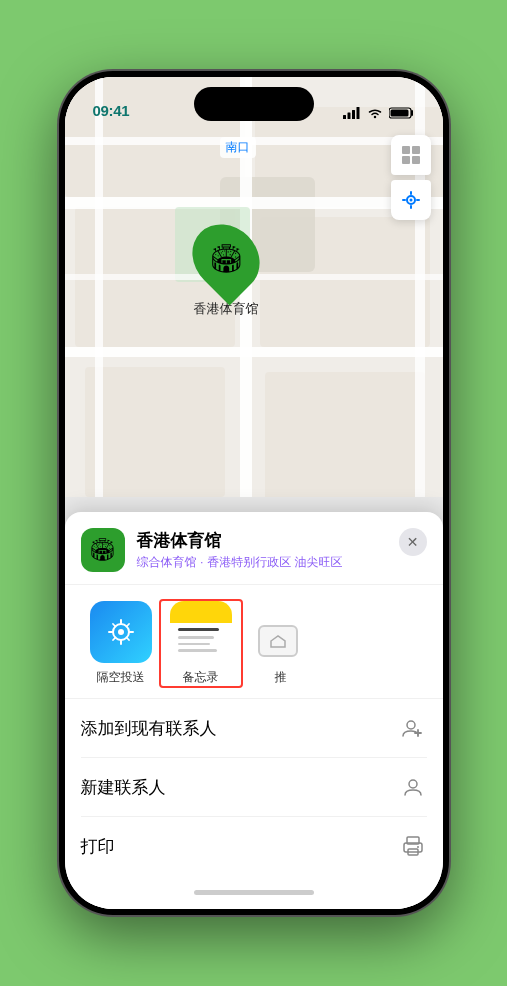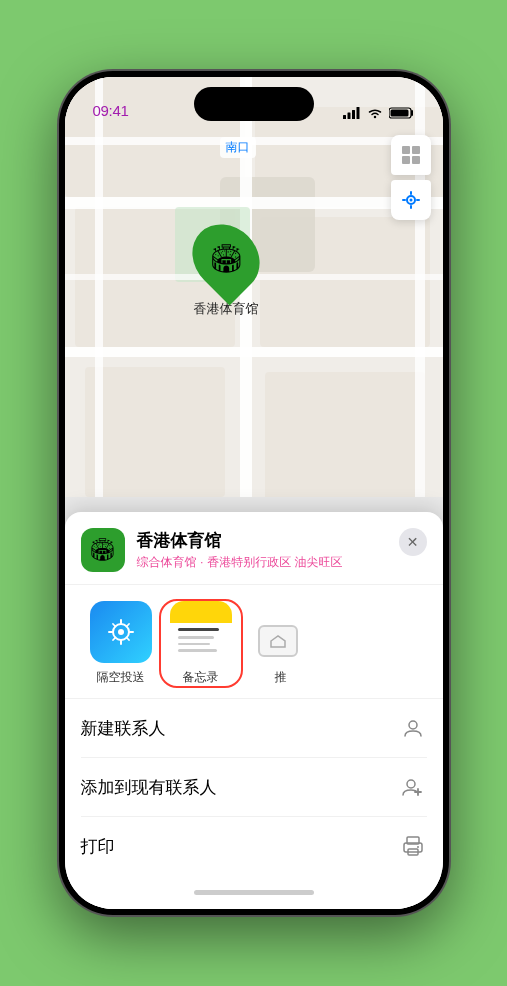--- a/index.html
+++ b/index.html
@@ -35,22 +35,22 @@
       display: flex;
       align-items: flex-end;
       justify-content: space-between;
       padding: 0 28px 8px;
       position: absolute;
       top: 0; left: 0; right: 0;
       z-index: 10;
     }
     .status-time {
       font-size: 15px;
-      font-weight: 400;
-      color: #a21caf;
+      font-weight: 700;
+      color: #0f766e;
       letter-spacing: -0.3px;
     }
     .status-icons {
       display: flex;
       align-items: center;
       gap: 6px;
     }
     .status-icons svg { display: block; }
     
     .dynamic-island {
@@ -170,21 +170,21 @@
     .sheet-venue-info {
       flex: 1;
     }
     .sheet-venue-name {
       font-size: 17px;
       font-weight: 600;
       color: #000;
     }
     .sheet-venue-sub {
       font-size: 12px;
-      color: #ec4899;
+      color: #8b5cf6;
       margin-top: 2px;
     }
     .sheet-close-btn {
       width: 28px;
       height: 28px;
       border-radius: 50%;
       background: #e5e5ea;
       display: flex;
       align-items: center;
       justify-content: center;
@@ -224,21 +224,21 @@
     .share-item-icon.airdrop { background: linear-gradient(135deg, #1a8af0, #30d1ff); }
     .share-item-icon.messages { background: #34c759; }
     .share-item-icon.mail { background: #4fc3f7; }
     .share-item-label {
       font-size: 12px;
       color: #333;
       text-align: center;
     }
     .notes-highlighted {
       outline: 2.5px solid #ff3b30;
-      border-radius: 16px;
+      border-radius: 2px;
     }
     
     .action-list {
       padding: 0 16px;
     }
     .action-item {
       display: flex;
       align-items: center;
       justify-content: space-between;
       padding: 15px 0;
@@ -425,36 +425,36 @@
           </div>
           <div class="share-item-label">推</div>
         </div>
 
       </div>
 
       <div class="action-list">
 
 
         <div class="action-item">
-          <span class="action-label">新建联系人</span>
-          <div class="action-icon">
-            <svg width="22" height="22" viewBox="0 0 22 22">
-              <circle cx="11" cy="8" r="4" fill="none" stroke="#888" stroke-width="1.5"></circle>
-              <path d="M3 19 Q3 14 11 14 Q19 14 19 19" fill="none" stroke="#888" stroke-width="1.5" stroke-linecap="round"></path>
-            </svg>
-          </div>
-        </div>
-
-        <div class="action-item">
           <span class="action-label">添加到现有联系人</span>
           <div class="action-icon">
             <svg width="22" height="22" viewBox="0 0 22 22">
               <circle cx="9" cy="8" r="4" fill="none" stroke="#888" stroke-width="1.5"></circle>
               <path d="M1 19 Q1 14 9 14 Q14 14 16 17" fill="none" stroke="#888" stroke-width="1.5" stroke-linecap="round"></path>
               <path d="M16 13 L16 19 M13 16 L19 16" stroke="#888" stroke-width="1.8" stroke-linecap="round"></path>
+            </svg>
+          </div>
+        </div>
+
+        <div class="action-item">
+          <span class="action-label">新建联系人</span>
+          <div class="action-icon">
+            <svg width="22" height="22" viewBox="0 0 22 22">
+              <circle cx="11" cy="8" r="4" fill="none" stroke="#888" stroke-width="1.5"></circle>
+              <path d="M3 19 Q3 14 11 14 Q19 14 19 19" fill="none" stroke="#888" stroke-width="1.5" stroke-linecap="round"></path>
             </svg>
           </div>
         </div>
 
 
         <div class="action-item">
           <span class="action-label">打印</span>
           <div class="action-icon">
             <svg width="22" height="22" viewBox="0 0 22 22">
               <rect x="5" y="2" width="12" height="7" rx="1" fill="none" stroke="#888" stroke-width="1.5"></rect>

